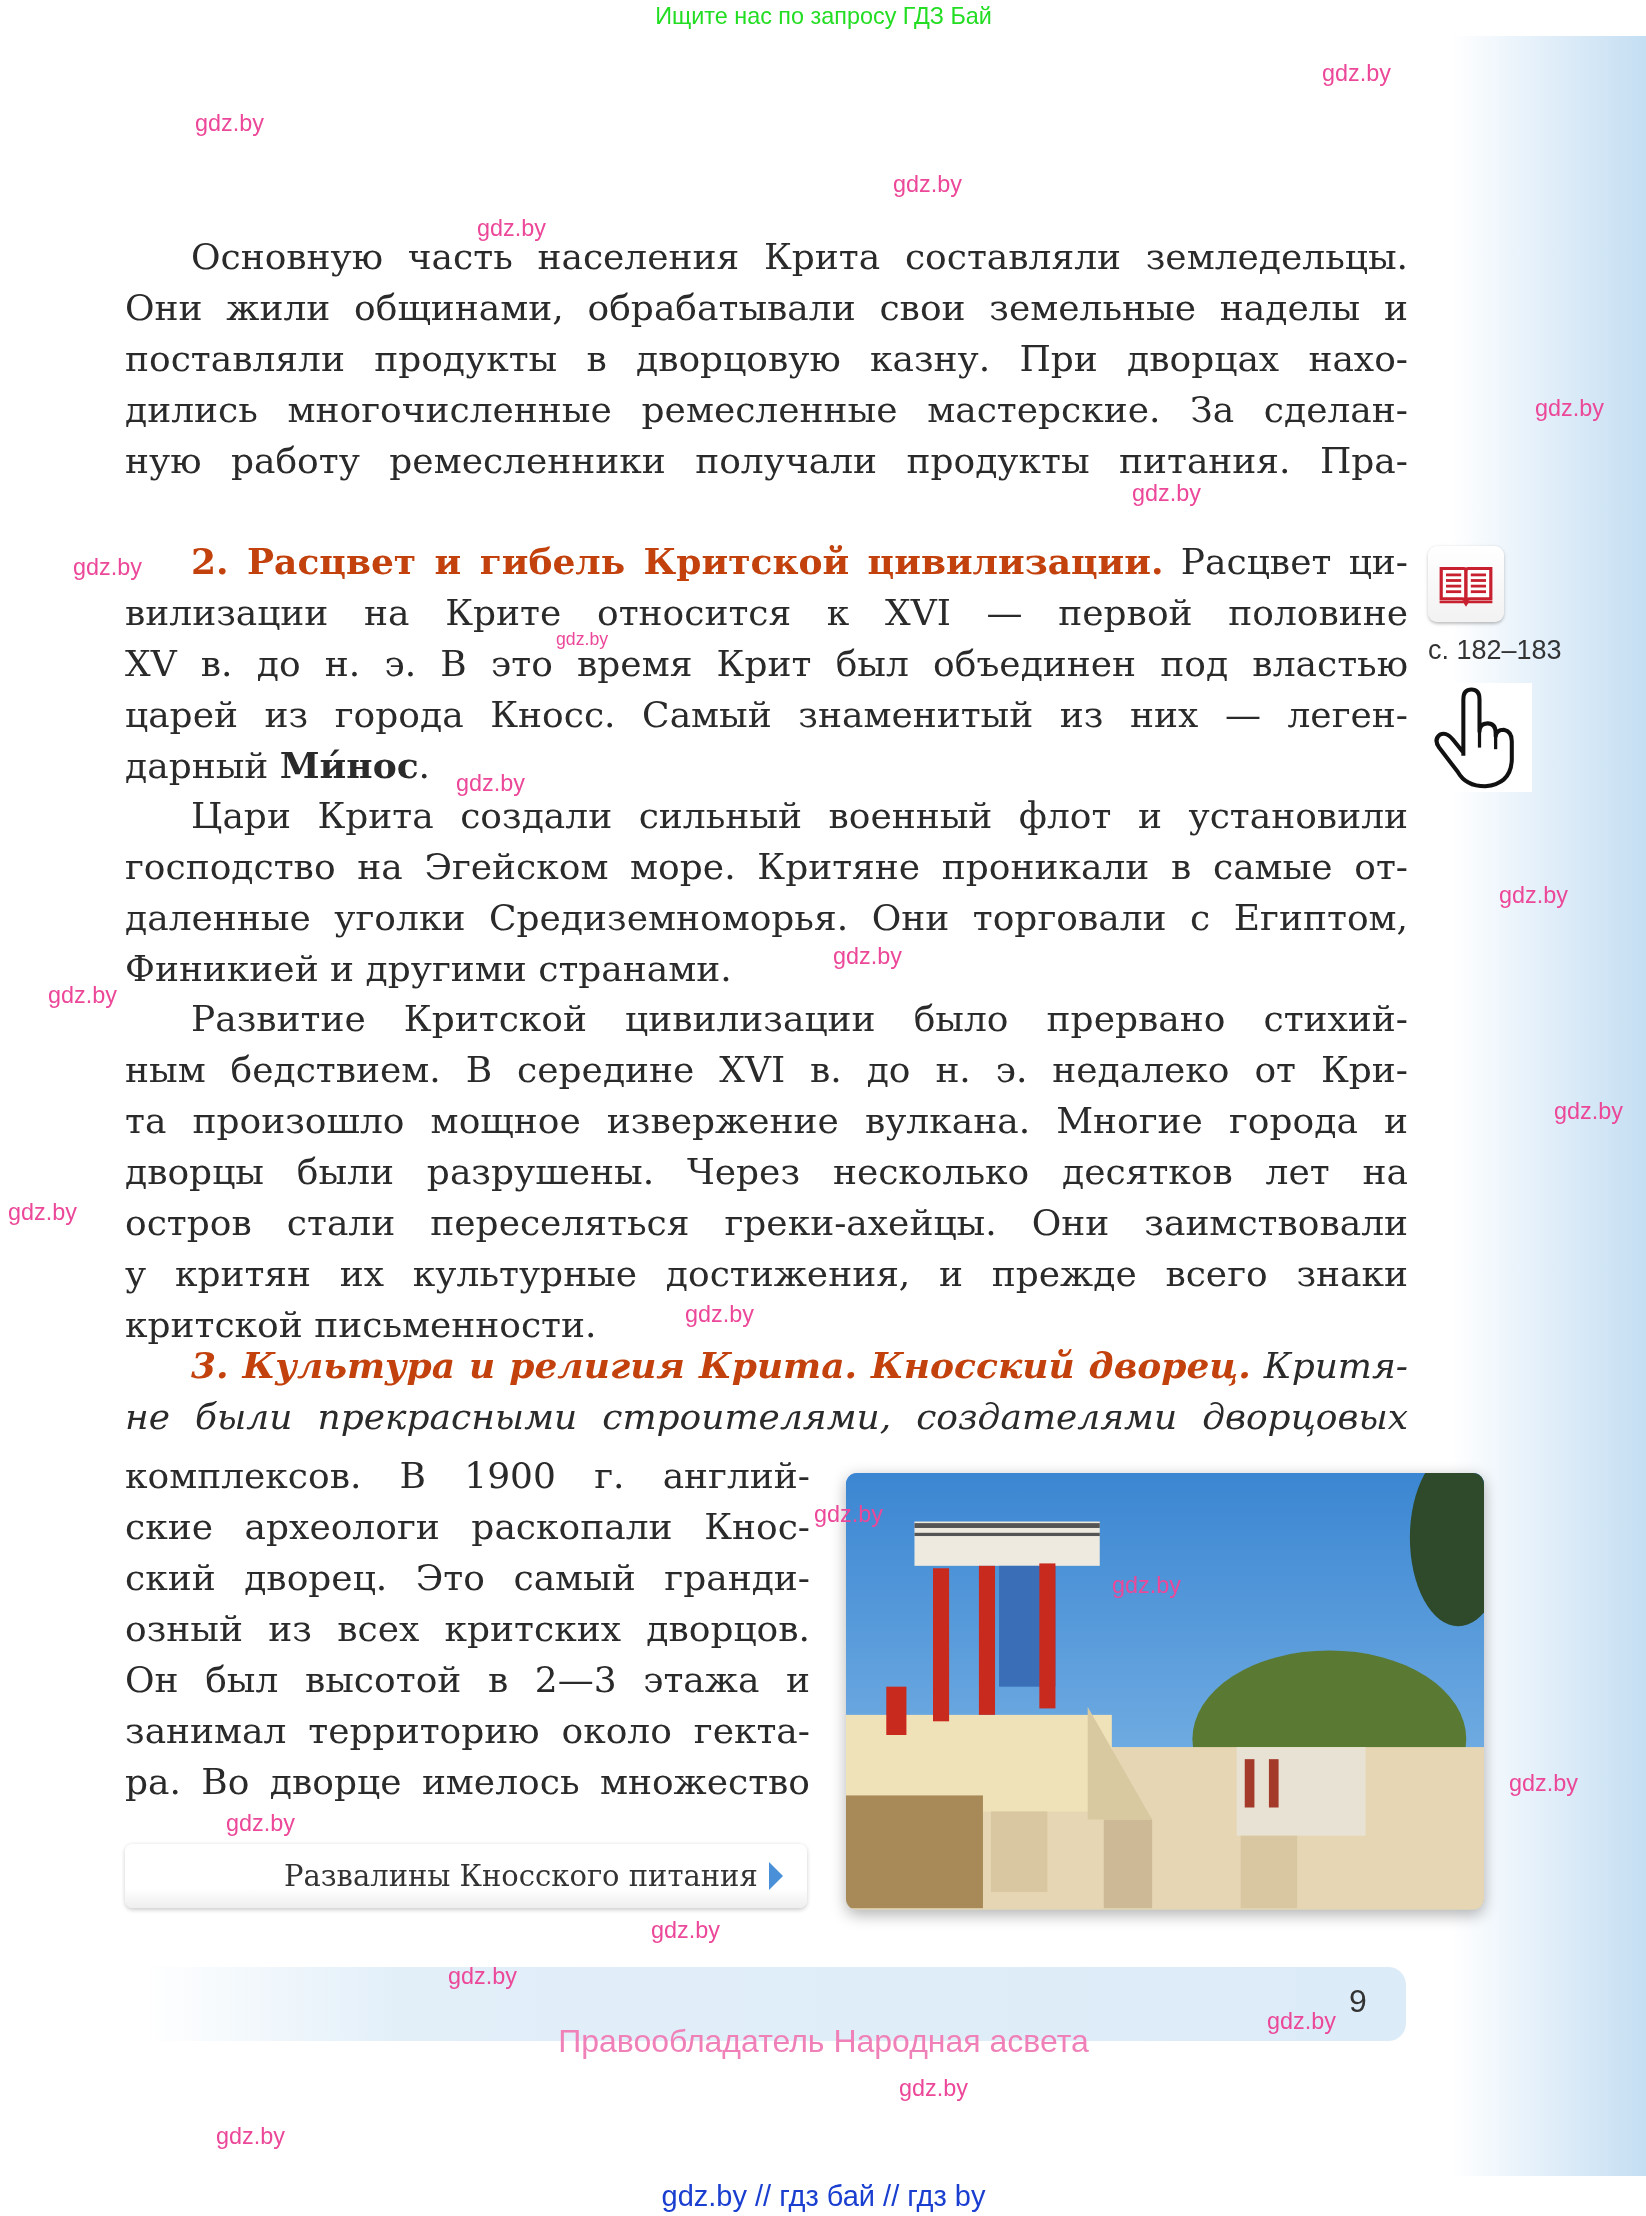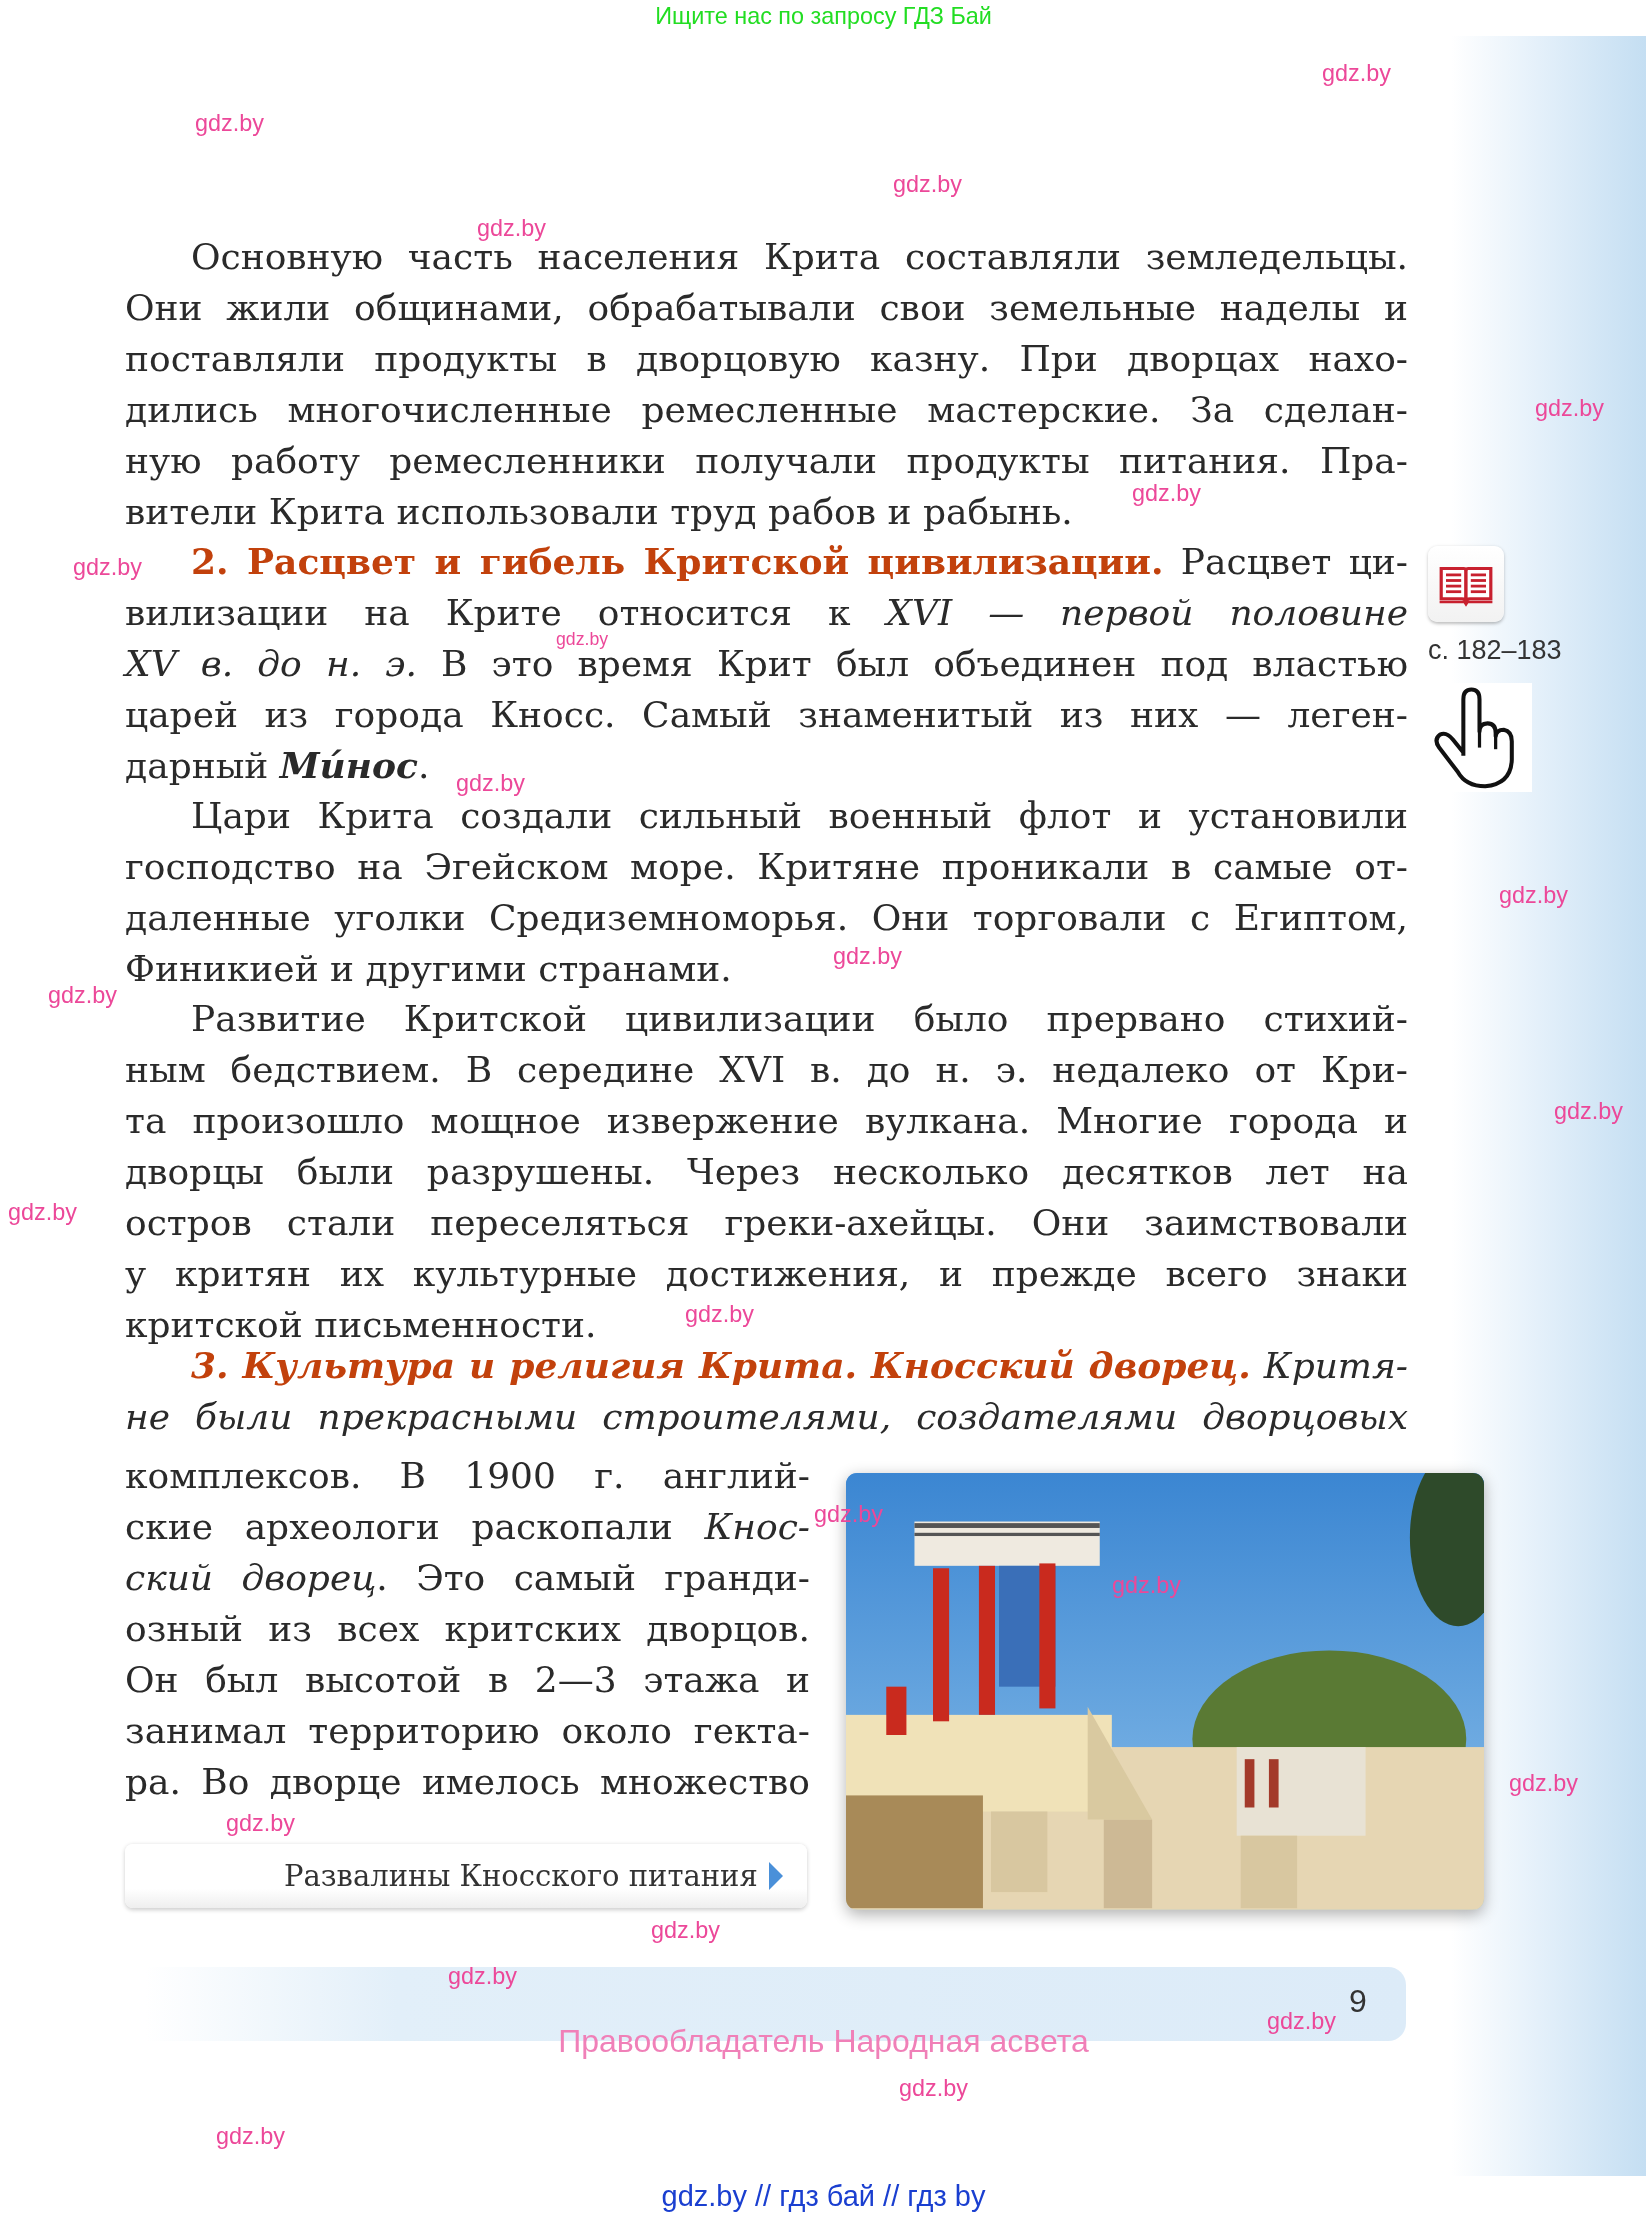--- a/index.html
+++ b/index.html
@@ -10,21 +10,21 @@
   .top-banner { position:absolute; top:3.2px; left:0; width:1647px; text-align:center;
                 font-family:"Liberation Sans", sans-serif; font-size:23.4px; color:#22dd22; }
   .wm { position:absolute; font-family:"Liberation Sans", sans-serif; font-size:23.4px; color:#ec4899; white-space:nowrap;text-align:right; }
   .wm.sm { font-size:17.7px; }
   .body-text { position:absolute; left:125px; width:1283px; font-size:36px; line-height:51px;
                text-align:justify; text-align-last:justify; }
   .line { display:block; height:51px; white-space:nowrap; text-align:justify; text-align-last:justify; }
   .line.last { text-align-last:left; }
   .indent { padding-left:66px; }
   .heading { color:#c2410c; font-weight:bold; }
-  .ital { font-style:italic; }
+  .ital { }
   .narrow .line { width:685px; }
   .ref-card { position:absolute; left:1428px; top:546px; width:76px; height:76px; border-radius:9.7px;
               background:linear-gradient(#ffffff,#f2f2f2); box-shadow:0 1.6px 3.2px rgba(0,0,0,0.25);
               display:flex; align-items:center; justify-content:center; }
   .ref-pages { position:absolute; left:1428px; top:635px; font-family:"Liberation Sans", sans-serif;
                font-size:27px; color:#333; }
   .hand { position:absolute; left:1427px; top:683px; width:105px; height:109px; background:#fff; }
   .photo { position:absolute; left:846px; top:1473px; width:638px; height:437px; border-radius:11.3px;
            overflow:hidden; box-shadow:0 4.8px 14.5px rgba(0,0,0,0.3);
            background:linear-gradient(#3d8ad4 0%, #6aaee6 45%, #d8c7a0 60%, #e9dcc0 100%); }
@@ -47,21 +47,20 @@
 
 <div class="sidebar"></div>
 <div class="top-banner">Ищите нас по запросу ГДЗ Бай</div>
 
 <div class="body-text" style="top:231px;">
   <span class="line indent">Основную часть населения Крита составляли земледельцы.</span>
   <span class="line">Они жили общинами, обрабатывали свои земельные наделы и</span>
   <span class="line">поставляли продукты в дворцовую казну. При дворцах нахо-</span>
   <span class="line">дились многочисленные ремесленные мастерские. За сделан-</span>
   <span class="line">ную работу ремесленники получали продукты питания. Пра-</span>
-  <span class="line last">вители Крита использовали труд рабов и рабынь.</span>
 </div>
 
 <div class="body-text" style="top:536px;">
   <span class="line indent"><span class="heading">2. Расцвет и гибель Критской цивилизации.</span> <span>Расцвет ци-</span></span>
   <span class="line"><span>вилизации на Крите относится к </span><span class="ital">XVI — первой половине</span></span>
   <span class="line"><span class="ital">XV в. до н. э.</span><span> В это время Крит был объединен под властью</span></span>
   <span class="line">царей из города Кносс. Самый знаменитый из них — леген-</span>
   <span class="line last"><span>дарный </span><b class="ital">Ми́нос</b><span>.</span></span>
 </div>
 

